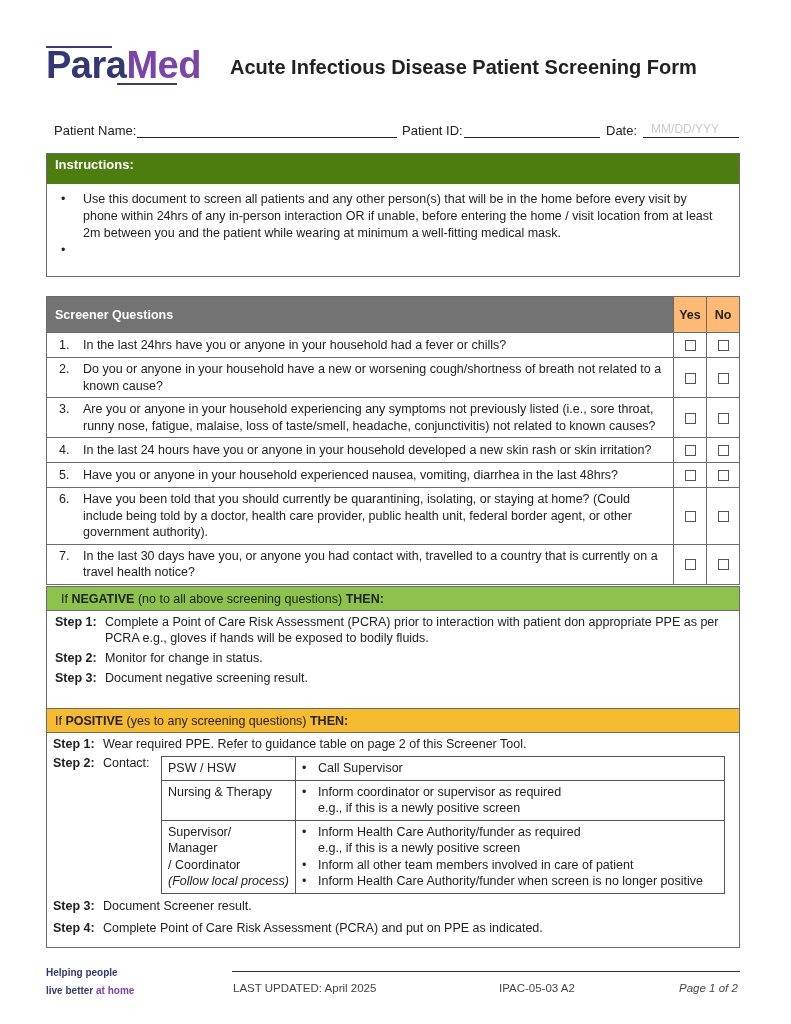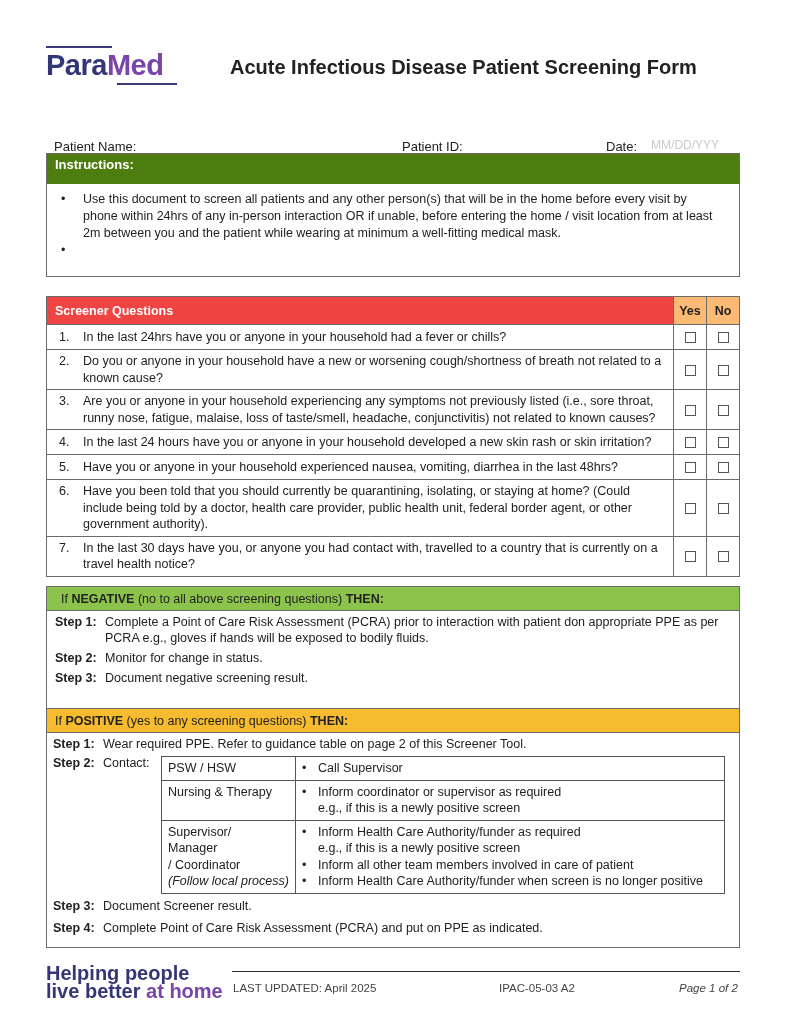--- a/index.html
+++ b/index.html
@@ -1,45 +1,45 @@
 <!DOCTYPE html>
 <html><head>
 <meta charset="utf-8">
 <style>
   * { box-sizing: border-box; margin: 0; padding: 0; }
   html, body { width: 791px; height: 1024px; background: #ffffff; overflow: hidden; }
   body { font-family: "Liberation Sans", sans-serif; color: #222; font-size: 12.5px; position: relative; }
 
   .logo { position: absolute; left: 46px; top: 46px; width: 135px; height: 42px; }
   .logo .topline { position: absolute; left: 0; top: 0; width: 66px; height: 2px; background: #3a3a7a; }
-  .logo .word { position: absolute; left: 0; top: 2px; font-size: 29px; font-weight: bold; letter-spacing: -0.5px; line-height: 34px; }
+  .logo .word { position: absolute; left: 0; top: 2px; font-size: 38px; font-weight: bold; letter-spacing: -0.5px; line-height: 34px; }
   .logo .para { color: #343775; }
   .logo .med { color: #7a44a8; }
   .logo .botline { position: absolute; left: 71px; top: 37px; width: 60px; height: 2px; background: #3a3a7a; }
 
   .doc-title { position: absolute; left: 230px; top: 56px; font-size: 20px; font-weight: bold; color: #222; }
 
   .fields { position: absolute; left: 54px; top: 121px; width: 686px; height: 20px; font-size: 13px; }
-  .field { position: absolute; top: 16px; display: flex; align-items: flex-end; }
+  .field { position: absolute; top: 0; display: flex; align-items: flex-end; }
   .field .lbl { white-space: nowrap; }
   .field .line { border-bottom: 1px solid #222; height: 17px; margin-left: 1px; }
   .field .ph { color: #c9c9c9; font-size: 12px; padding-left: 8px; line-height: 16px; }
 
   .box { position: absolute; left: 46px; width: 694px; border: 1px solid #6b6b6b; }
   .hdr-blue { background: #4d7c0f; color: #fff; font-weight: bold; font-size: 13px; height: 30px; line-height: 22px; padding-left: 8px; }
 
   .instructions { top: 153px; height: 124px; }
   .instructions ul { list-style: none; padding: 7px 14px 0 14px; }
   .instructions li { position: relative; padding-left: 22px; font-size: 12.5px; line-height: 17px; margin-bottom: 0; }
   .instructions li .bul { position: absolute; left: 0; top: 0; }
 
   .screener { top: 296px; height: 275px; border: none; }
   .screener table { width: 694px; border-collapse: collapse; }
   .screener td, .screener th { border: 1px solid #6b6b6b; }
-  .screener th.q { background: #ef4444; color: #fff; text-align: left; font-size: 12.5px; padding-left: 8px; height: 28px; }
+  .screener th.q { background: #737373; color: #fff; text-align: left; font-size: 12.5px; padding-left: 8px; height: 36px; }
   .screener th.yn { background: #fdba74; color: #222; width: 33px; font-size: 12.5px; }
   .screener td.qt { padding: 3px 6px 3px 12px; font-size: 12.5px; line-height: 16.5px; }
   .screener td.qt .num { display: inline-block; width: 24px; float: left; }
   .screener td.qt .txt { display: block; margin-left: 24px; }
   .screener td.cb { text-align: center; width: 33px; }
   .chk { display: inline-block; width: 11px; height: 11px; border: 1px solid #555; background: #fff; vertical-align: middle; }
 
   .negative { top: 586px; height: 130px; }
   .hdr-green { background: #8cc34d; color: #222; font-size: 12.5px; height: 24px; line-height: 24px; padding-left: 14px; border-bottom: 1px solid #6b6b6b; }
   .steps { padding: 3px 8px 0 8px; }
@@ -53,21 +53,21 @@
   .contact-row .sl { font-weight: bold; width: 50px; flex: none; }
   .contact-row .cl { width: 58px; flex: none; }
   .contact-table { border-collapse: collapse; width: 564px; }
   .contact-table td { border: 1px solid #555; vertical-align: top; font-size: 12.5px; line-height: 16.5px; padding: 3px 6px; }
   .contact-table td.role { width: 134px; }
   .contact-table .bl { position: relative; padding-left: 16px; }
   .contact-table .bl .bul { position: absolute; left: 0; }
   .contact-table .cont { padding-left: 16px; }
   .italic { font-style: italic; }
 
-  .footer-tag { position: absolute; left: 46px; top: 964px; font-size: 20px; font-weight: bold; color: #343775; line-height: 18px; }
+  .footer-tag { position: absolute; left: 46px; top: 964px; font-size: 10px; font-weight: bold; color: #343775; line-height: 18px; }
   .footer-tag .accent { color: #7a44a8; }
   .footer-line { position: absolute; left: 232px; top: 971px; width: 508px; height: 1px; background: #333; }
   .footer-meta { position: absolute; top: 982px; font-size: 11.5px; color: #444; }
 </style>
 </head>
 <body>
 
 <div class="logo">
   <div class="topline"></div>
   <div class="word"><span class="para">Para</span><span class="med">Med</span></div>

